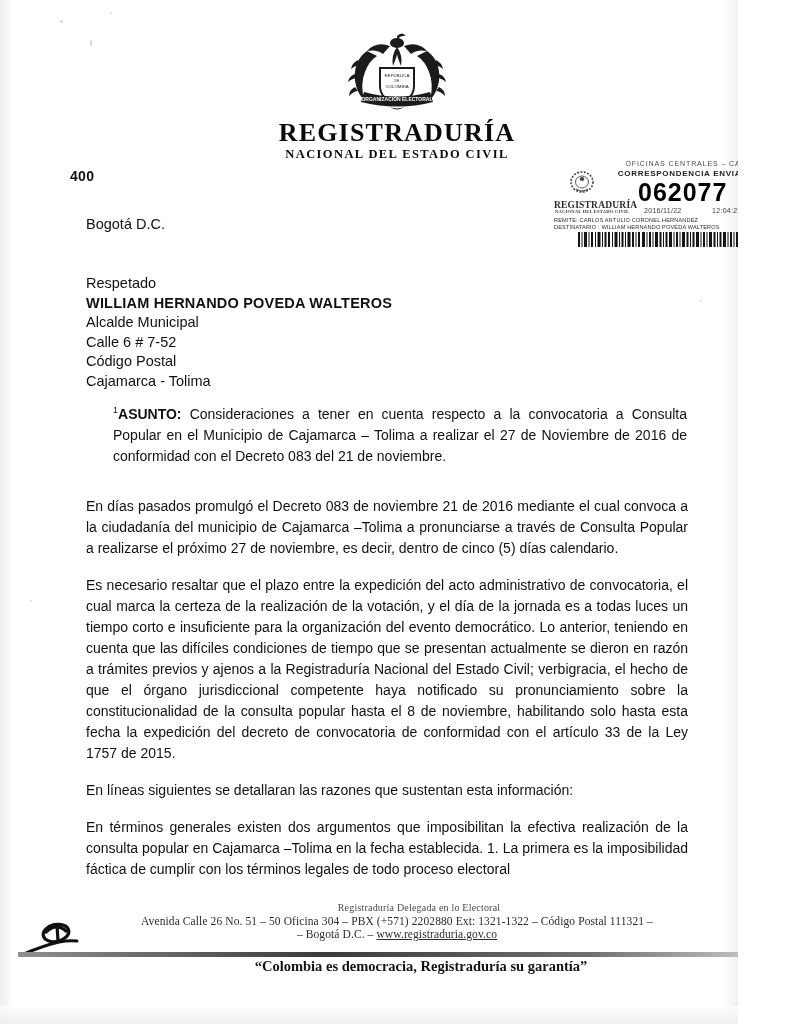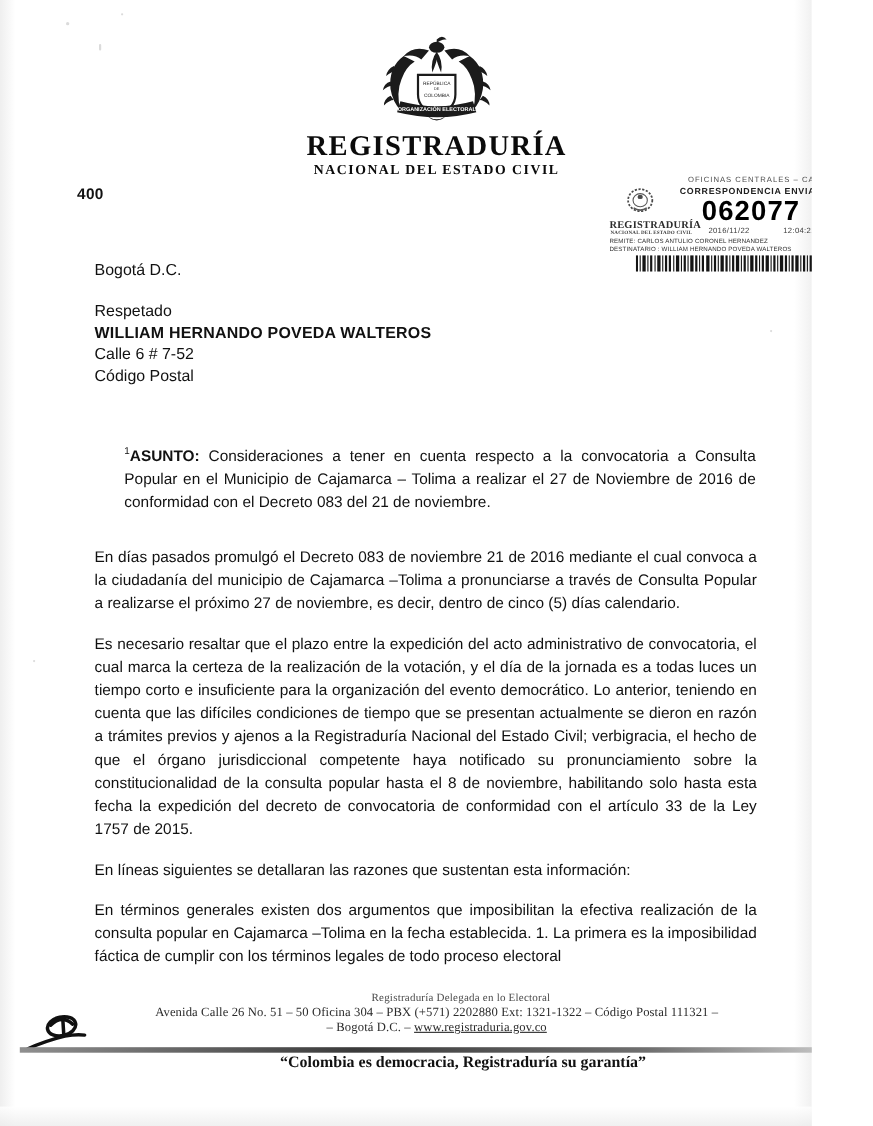--- a/index.html
+++ b/index.html
@@ -182,21 +182,21 @@
     position: absolute;
     left: 26px; top: 72px;
     width: 172px;
     height: 15px;
   }
 
   
   .addr-city {
     position: absolute;
     left: 86px;
-    top: 238px;
+    top: 216px;
     font-size: 14.5px;
   }
   .addr-block {
     position: absolute;
     left: 86px;
     top: 274px;
     font-size: 14.5px;
     line-height: 19.5px;
   }
   .addr-block .name {
@@ -426,22 +426,24 @@
         <rect x="168.5" y="0" width="2" height="15"></rect>
       </g>
     </svg>
   </div>
 
   <div class="addr-city">Bogotá D.C.</div>
 
   <div class="addr-block">
     <div>Respetado</div>
     <div class="name">WILLIAM HERNANDO POVEDA WALTEROS</div>
+    <div>Alcalde Municipal</div>
     <div>Calle 6 # 7-52</div>
     <div>Código Postal</div>
+    <div>Cajamarca - Tolima</div>
   </div>
 
   <div class="asunto">
     <span class="marker">1</span><span class="label">ASUNTO:</span><span> Consideraciones a tener en cuenta respecto a la convocatoria a Consulta Popular en el Municipio de Cajamarca – Tolima a realizar el 27 de Noviembre de 2016 de conformidad con el Decreto 083 del 21 de noviembre.</span>
   </div>
 
   <div class="body-text">
     <p>En días pasados promulgó el Decreto 083 de noviembre 21 de 2016 mediante el cual convoca a la ciudadanía del municipio de Cajamarca –Tolima a pronunciarse a través de Consulta Popular a realizarse el próximo 27 de noviembre, es decir, dentro de cinco (5) días calendario.</p>
     <p>Es necesario resaltar que el plazo entre la expedición del acto administrativo de convocatoria, el cual marca la certeza de la realización de la votación, y el día de la jornada es a todas luces un tiempo corto e insuficiente para la organización del evento democrático. Lo anterior, teniendo en cuenta que las difíciles condiciones de tiempo que se presentan actualmente se dieron en razón a trámites previos y ajenos a la Registraduría Nacional del Estado Civil; verbigracia, el hecho de que el órgano jurisdiccional competente haya notificado su pronunciamiento sobre la constitucionalidad de la consulta popular hasta el 8 de noviembre, habilitando solo hasta esta fecha la expedición del decreto de convocatoria de conformidad con el artículo 33 de la Ley 1757 de 2015.</p>
     <p>En líneas siguientes se detallaran las razones que sustentan esta información:</p>

